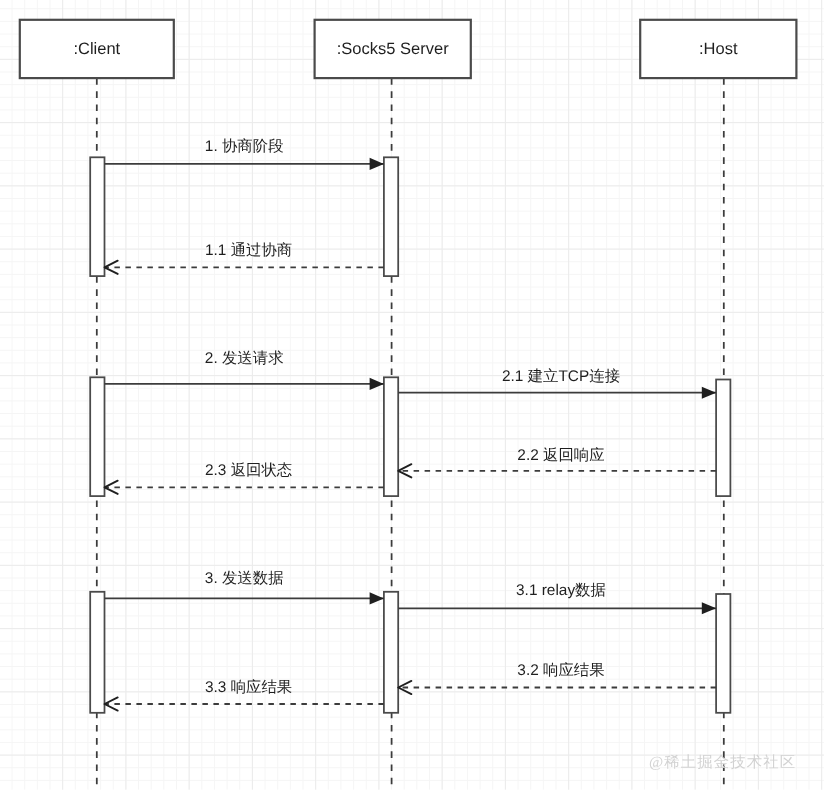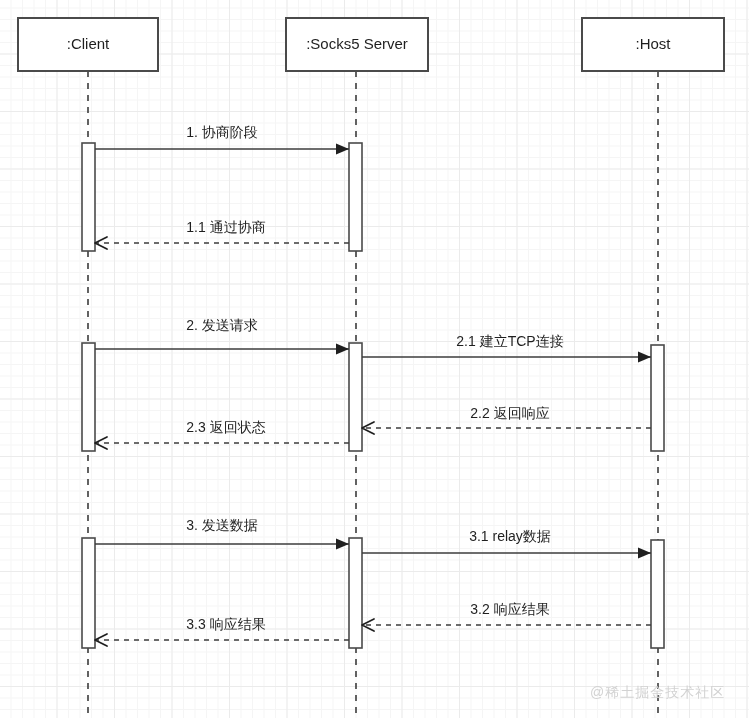--- a/index.html
+++ b/index.html
@@ -81,21 +81,21 @@
     stroke-linejoin: round;
   }
   .msg-label {
     font-family: "Liberation Sans", "DejaVu Sans", sans-serif;
     font-size: 14px;
     fill: #1f1f1f;
     text-anchor: middle;
   }
   .watermark {
     position: absolute;
-    font-family: Liberation Sans, sans-serif;
+    font-family: Liberation Serif, serif;
     font-size: 14px;
     color: #d2d2d2;
     white-space: nowrap;
     letter-spacing: 1px;
   }
 </style>
 </head>
 <body>
 
 <div id="canvas">

